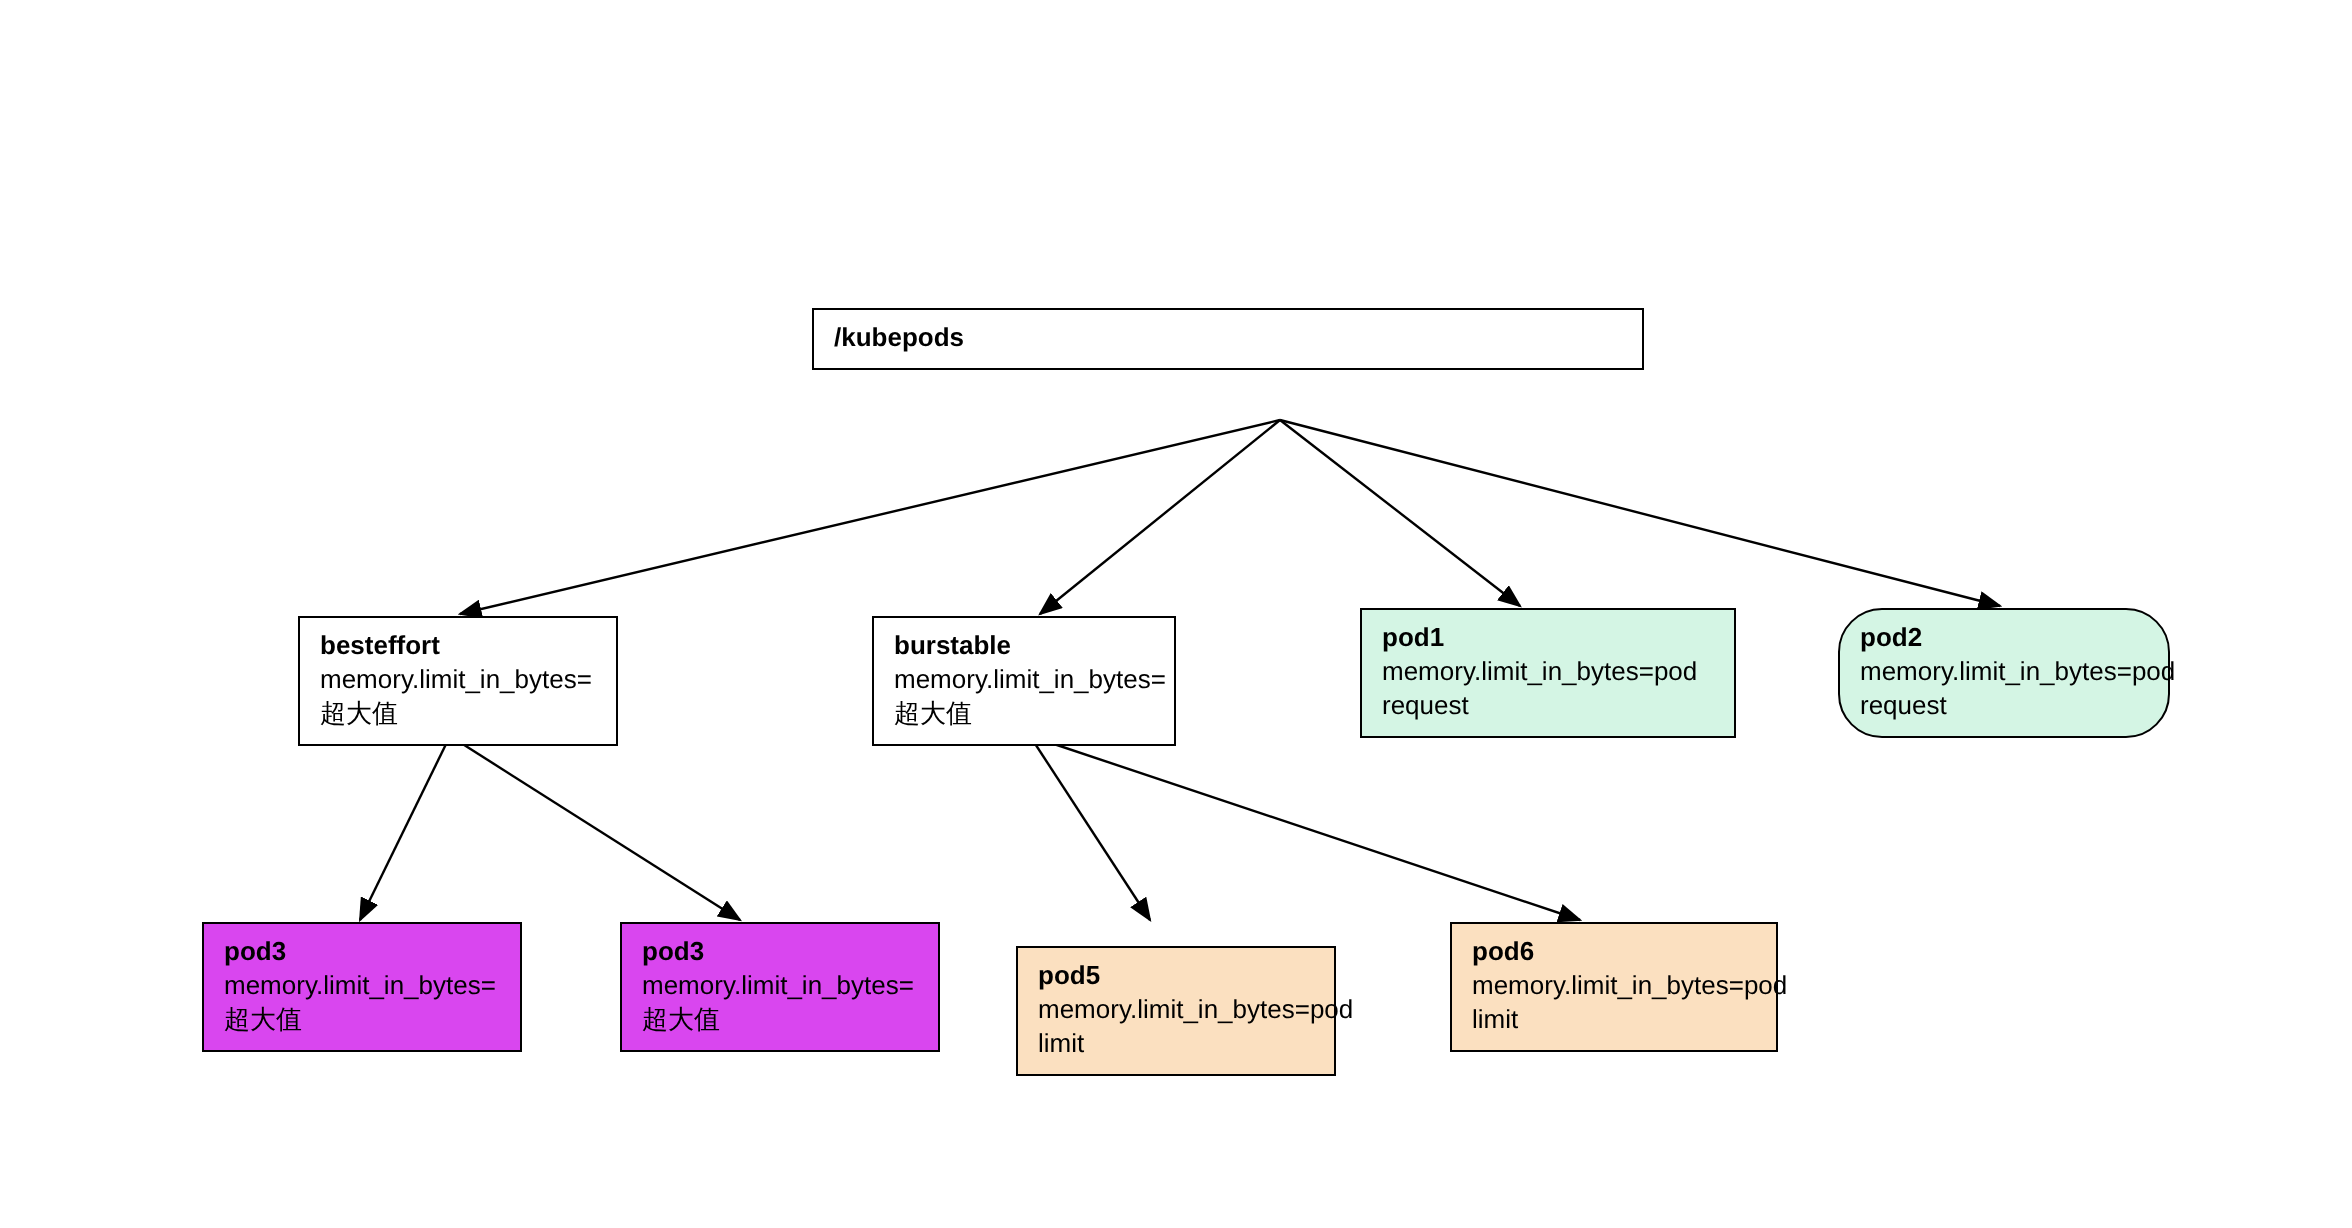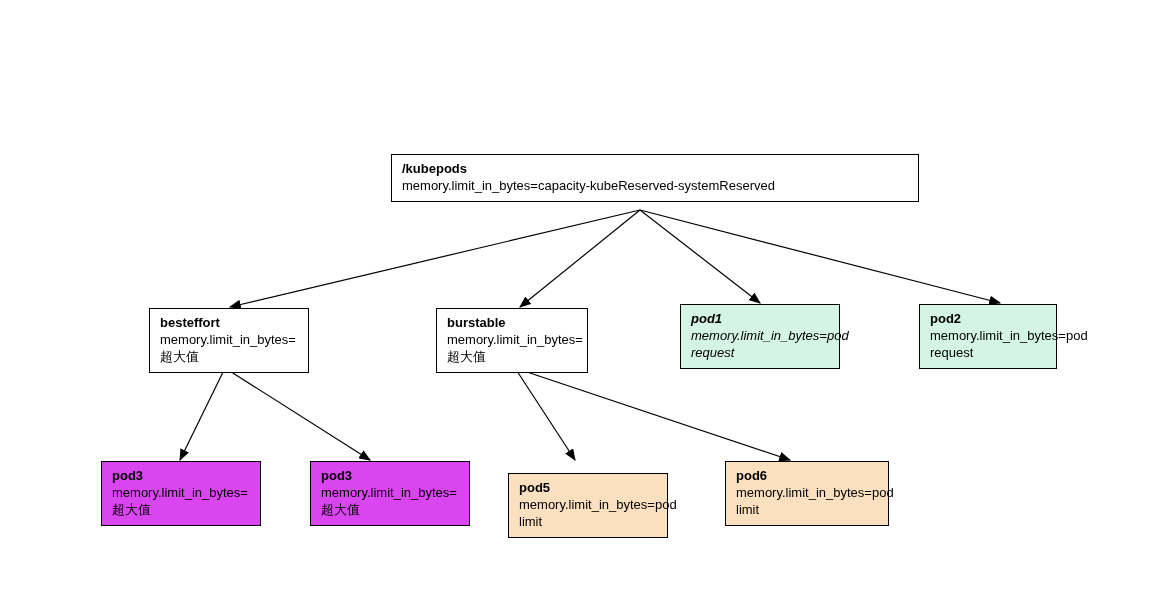--- a/index.html
+++ b/index.html
@@ -52,41 +52,40 @@
   <line x1="640" y1="210" x2="760" y2="303" stroke="#000" stroke-width="1.2" marker-end="url(#arrowhead)"></line>
   <line x1="640" y1="210" x2="1000" y2="303" stroke="#000" stroke-width="1.2" marker-end="url(#arrowhead)"></line>
 
   <line x1="225" y1="368" x2="180" y2="460" stroke="#000" stroke-width="1.2" marker-end="url(#arrowhead)"></line>
   <line x1="225" y1="368" x2="370" y2="460" stroke="#000" stroke-width="1.2" marker-end="url(#arrowhead)"></line>
 
   <line x1="515" y1="368" x2="575" y2="460" stroke="#000" stroke-width="1.2" marker-end="url(#arrowhead)"></line>
   <line x1="515" y1="368" x2="790" y2="460" stroke="#000" stroke-width="1.2" marker-end="url(#arrowhead)"></line>
 </svg>
 
-<div class="node" style="left:391px; top:154px; width:528px;">
+<div class="node" style="left:406px; top:154px; width:416px;">
   <div class="title">/kubepods</div>
-  <div class="subtitle">memory.limit_in_bytes=capacity-kubeReserved-systemReserved</div>
 </div>
 
 <div class="node" style="left:149px; top:308px; width:160px;">
   <div class="title">besteffort</div>
   <div class="subtitle">memory.limit_in_bytes=超大值</div>
 </div>
 
 <div class="node" style="left:436px; top:308px; width:152px;">
   <div class="title">burstable</div>
   <div class="subtitle">memory.limit_in_bytes=超大值</div>
 </div>
 
-<div class="node green" style="left:680px; top:304px; width:160px;font-style:italic;">
+<div class="node green" style="left:680px; top:304px; width:188px;">
   <div class="title">pod1</div>
   <div class="subtitle">memory.limit_in_bytes=pod request</div>
 </div>
 
-<div class="node green" style="left:919px; top:304px; width:138px;">
+<div class="node green" style="left:919px; top:304px; width:166px;border-radius:22px;">
   <div class="title">pod2</div>
   <div class="subtitle">memory.limit_in_bytes=pod request</div>
 </div>
 
 <div class="node pink" style="left:101px; top:461px; width:160px;">
   <div class="title">pod3</div>
   <div class="subtitle">memory.limit_in_bytes=超大值</div>
 </div>
 
 <div class="node pink" style="left:310px; top:461px; width:160px;">

